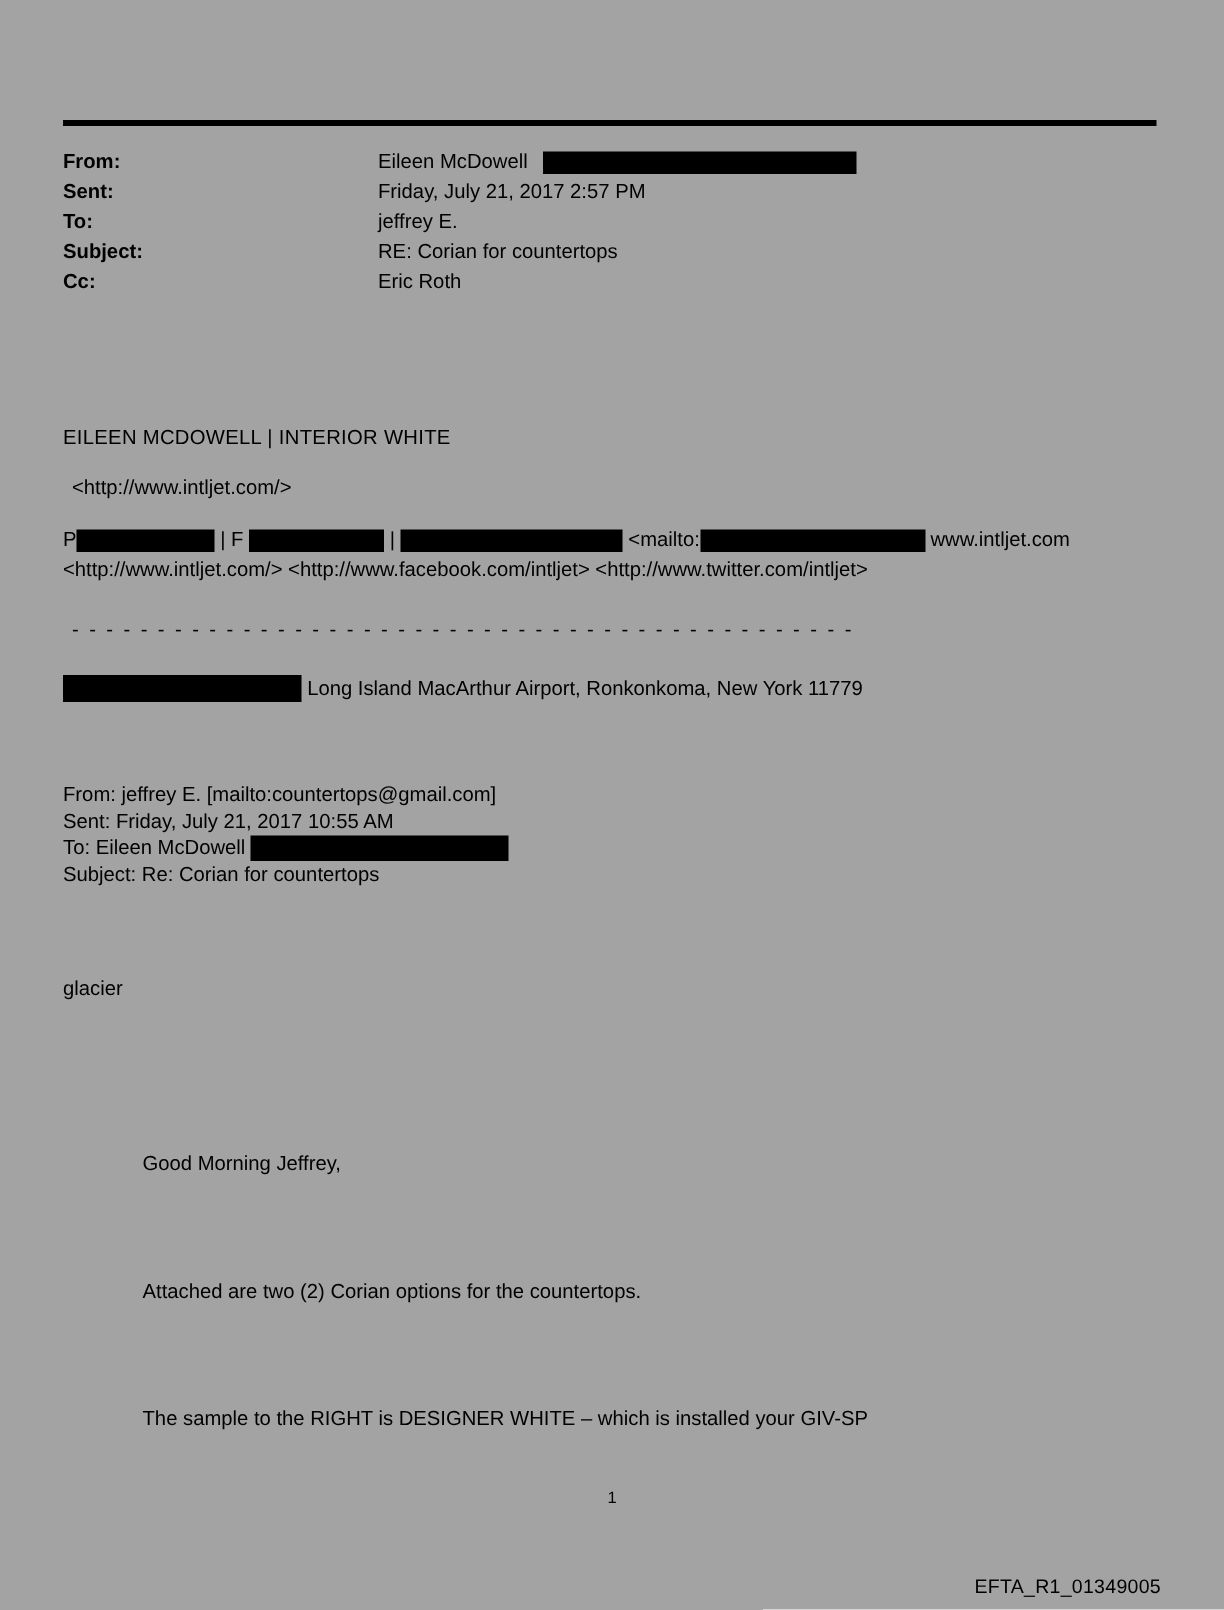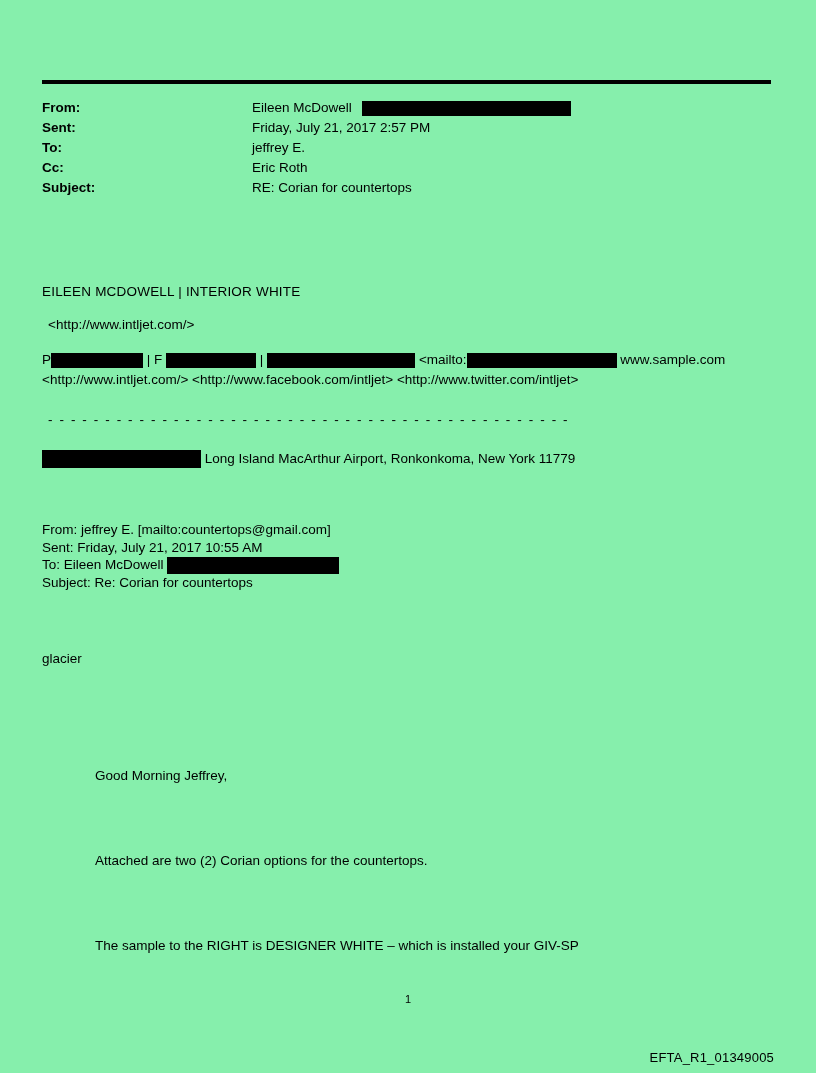--- a/index.html
+++ b/index.html
@@ -13,21 +13,21 @@
     position: relative;
     font-family: "Liberation Sans", sans-serif;
     color: #000000;
     -webkit-font-smoothing: antialiased;
   }
   .page {
     position: absolute;
     left: 0; top: 0;
     width: 816px;
     height: 1073px;
-    background: #86efac;
+    background: #a3a3a3;
     overflow: hidden;
   }
   .content {
     position: absolute;
     left: 42px;
     top: 80px;
     width: 730px;
   }
   .rule {
     width: 729px;
@@ -144,26 +144,26 @@
       </tr>
       <tr>
         <td class="lbl">Sent:</td>
         <td class="val">Friday, July 21, 2017 2:57 PM</td>
       </tr>
       <tr>
         <td class="lbl">To:</td>
         <td class="val">jeffrey E.</td>
       </tr>
       <tr>
+        <td class="lbl">Subject:</td>
+        <td class="val">RE: Corian for countertops</td>
+      </tr>
+      <tr>
         <td class="lbl">Cc:</td>
         <td class="val">Eric Roth</td>
-      </tr>
-      <tr>
-        <td class="lbl">Subject:</td>
-        <td class="val">RE: Corian for countertops</td>
       </tr>
     </tbody>
       </table>
 
     <div class="sp-2"></div>
 
 
     <div class="sp-7"></div>
 
     <p class="blk sig-name">EILEEN MCDOWELL  | INTERIOR WHITE</p>
@@ -174,21 +174,21 @@
 
     <div class="sp-5"></div>
 
     <div class="contact-line">
       <span>P</span><span class="redact" style="width:92px;"></span>
       <span>| F</span>
       <span class="redact" style="width:90px;"></span>
       <span>|</span>
       <span class="redact" style="width:148px;"></span>
       <span>&lt;mailto:</span><span class="redact" style="width:150px;"></span>
-      <span>www.sample.com</span>
+      <span>www.intljet.com</span>
     </div>
     <div class="contact-line">&lt;http://www.intljet.com/&gt;  &lt;http://www.facebook.com/intljet&gt;  &lt;http://www.twitter.com/intljet&gt;</div>
 
     <div class="sp-3"></div>
 
     <p class="blk dashes">- - - - - - - - - - - - - - - - - - - - - - - - - - - - - - - - - - - - - - - - - - - - - -</p>
 
     <div class="sp-3"></div>
 
     <div class="addr-line">

